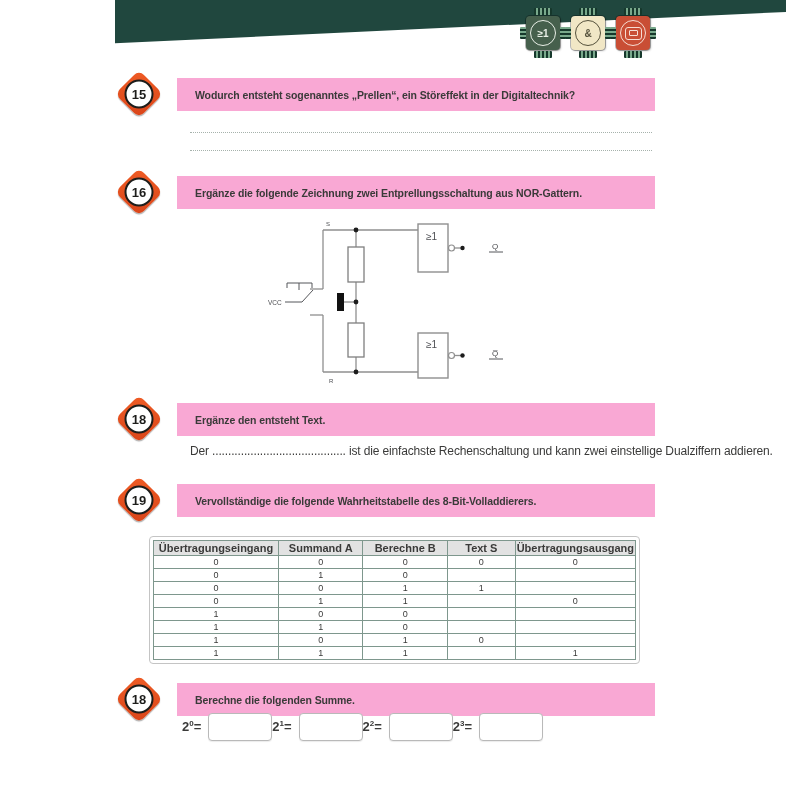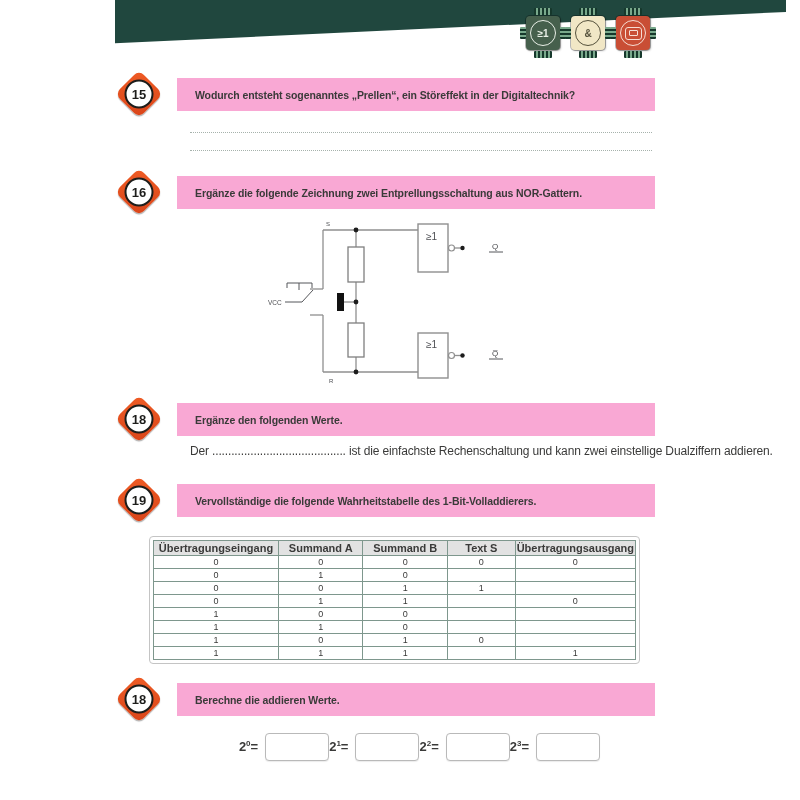--- a/index.html
+++ b/index.html
@@ -60,21 +60,21 @@
   table.truth{width:100%;border-collapse:collapse;table-layout:fixed;}
   table.truth th{background:#e2e2e2;border:1px solid #7e978d;font-size:11px;font-weight:bold;height:14px;padding:0;color:#3a3a39;}
   table.truth td{border:1px solid #7e978d;font-size:9px;text-align:center;height:12px;padding:0;color:#3a3a39;}
   table.truth th:nth-child(1),table.truth td:nth-child(1){width:26%;}
   table.truth th:nth-child(2),table.truth td:nth-child(2){width:17.5%;margin-left:31px;}
   table.truth th:nth-child(3),table.truth td:nth-child(3){width:17.5%;}
   table.truth th:nth-child(4),table.truth td:nth-child(4){width:14%;}
   table.truth th:nth-child(5),table.truth td:nth-child(5){width:25%;}
 
   
-  .calc-row{position:absolute;left:182px;top:733px;width:418px;display:flex;justify-content:flex-end;}
+  .calc-row{position:absolute;left:182px;top:713px;width:418px;display:flex;justify-content:flex-start;}
   .calc{display:flex;align-items:center;gap:7px;}
   .calc .expr{font-size:13px;font-weight:bold;color:#3a3a39;}
   .calc sup{font-size:8px;}
   .calc .box{width:62px;height:26px;border:1px solid #b9b9b9;border-radius:4px;background:#fff;
        box-shadow:0 1px 1px rgba(0,0,0,.08);}
 </style>
 </head>
 <body>
 
 <div class="page">
@@ -161,45 +161,45 @@
     <text class="t-gate" x="171" y="133">≥1</text>
     <text class="t-small" x="13" y="90">VCC</text>
     <text class="t-tiny" x="71" y="11">S</text>
     <text class="t-tiny" x="74" y="168">R</text>
     <text class="t-q" x="237" y="34">Q</text>
     <text class="t-q" x="237" y="141">Q̅</text>
   </svg>
 
   <div class="qhead" style="top:403px">
     <div class="bar">
-      <span class="prompt">Ergänze den folgenden Werte.</span>
+      <span class="prompt">Ergänze den entsteht Text.</span>
     </div>
     <div class="badge">
       <span class="diamond"></span>
       <span class="num">18</span>
     </div>
   </div>
   <div class="fill-sentence">Der .......................................... ist die einfachste Rechenschaltung und kann zwei einstellige Dualziffern addieren.</div>
 
   <div class="qhead" style="top:484px">
     <div class="bar">
-      <span class="prompt">Vervollständige die folgende Wahrheitstabelle des 1-Bit-Volladdierers.</span>
+      <span class="prompt">Vervollständige die folgende Wahrheitstabelle des 8-Bit-Volladdierers.</span>
     </div>
     <div class="badge">
       <span class="diamond"></span>
       <span class="num">19</span>
     </div>
   </div>
   <div class="tbl-wrap">
     <table class="truth">
       <thead>
           <tr>
             <th>Übertragungseingang</th>
             <th>Summand A</th>
-            <th>Summand B</th>
+            <th>Berechne B</th>
             <th>Text S</th>
             <th>Übertragungsausgang</th>
           </tr>
         </thead>
       <tbody>
           <tr>
             <td>0</td>
             <td>0</td>
             <td>0</td>
             <td>0</td>
@@ -253,21 +253,21 @@
             <td>1</td>
             <td></td>
             <td>1</td>
           </tr>
         </tbody>
     </table>
   </div>
 
   <div class="qhead" style="top:683px">
     <div class="bar">
-      <span class="prompt">Berechne die addieren Werte.</span>
+      <span class="prompt">Berechne die folgenden Summe.</span>
     </div>
     <div class="badge">
       <span class="diamond"></span>
       <span class="num">18</span>
     </div>
   </div>
   <div class="calc-row">
     <div class="calc">
       <span class="expr"><span>2</span><sup>0</sup><span>=</span></span>
       <span class="box"></span>

